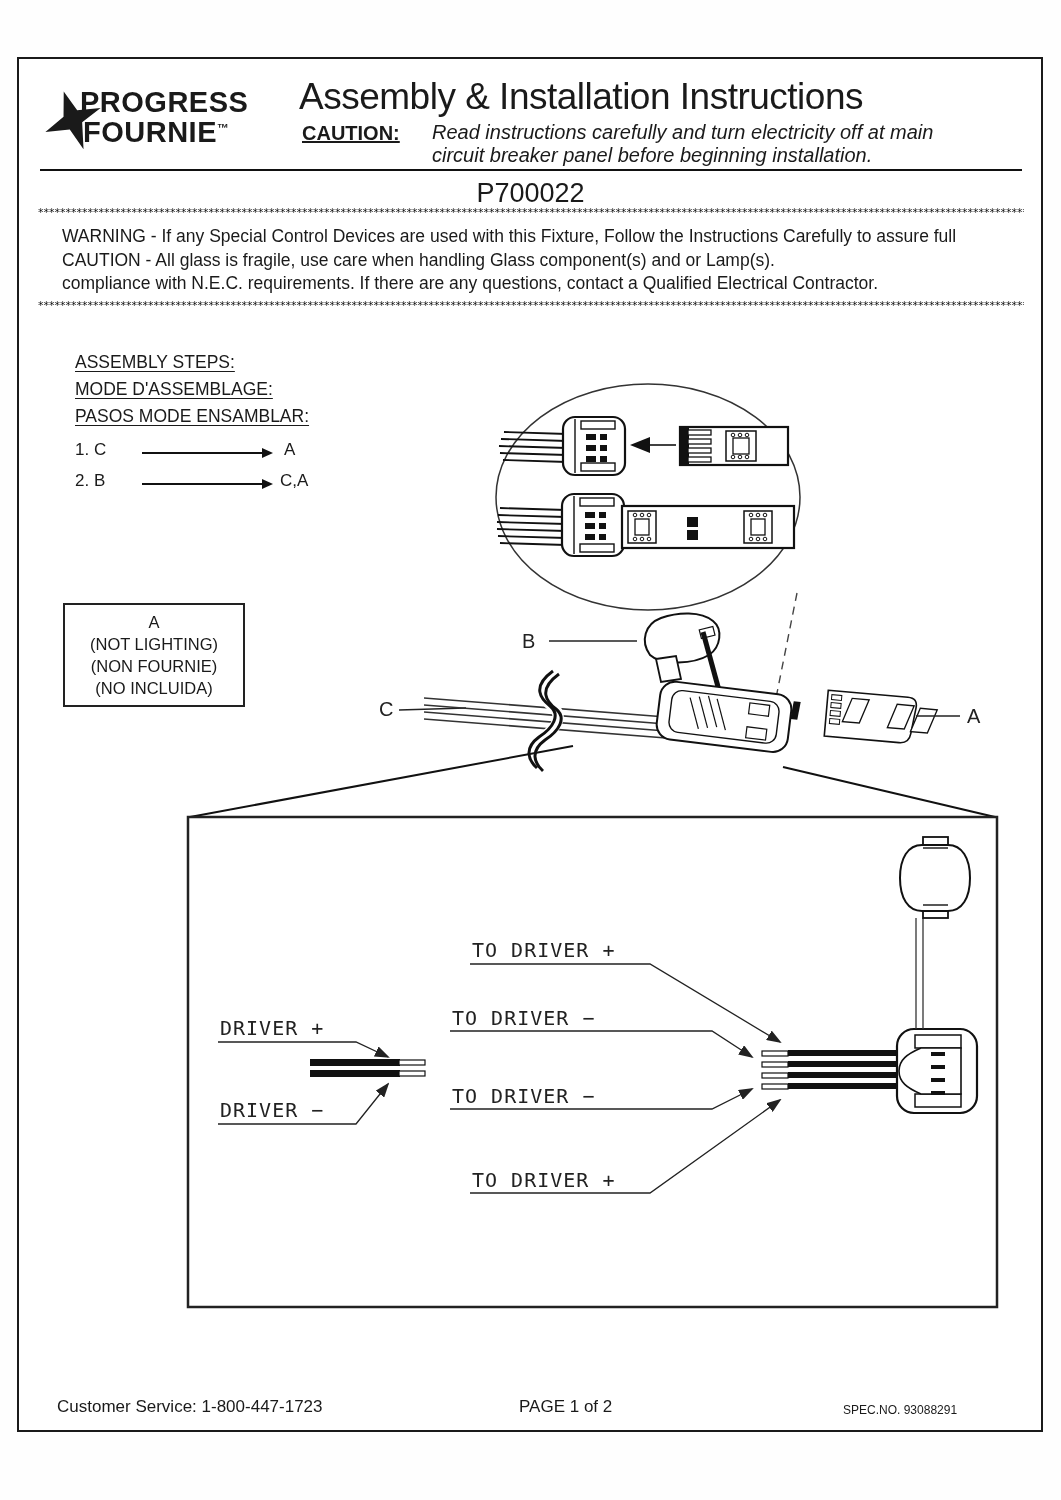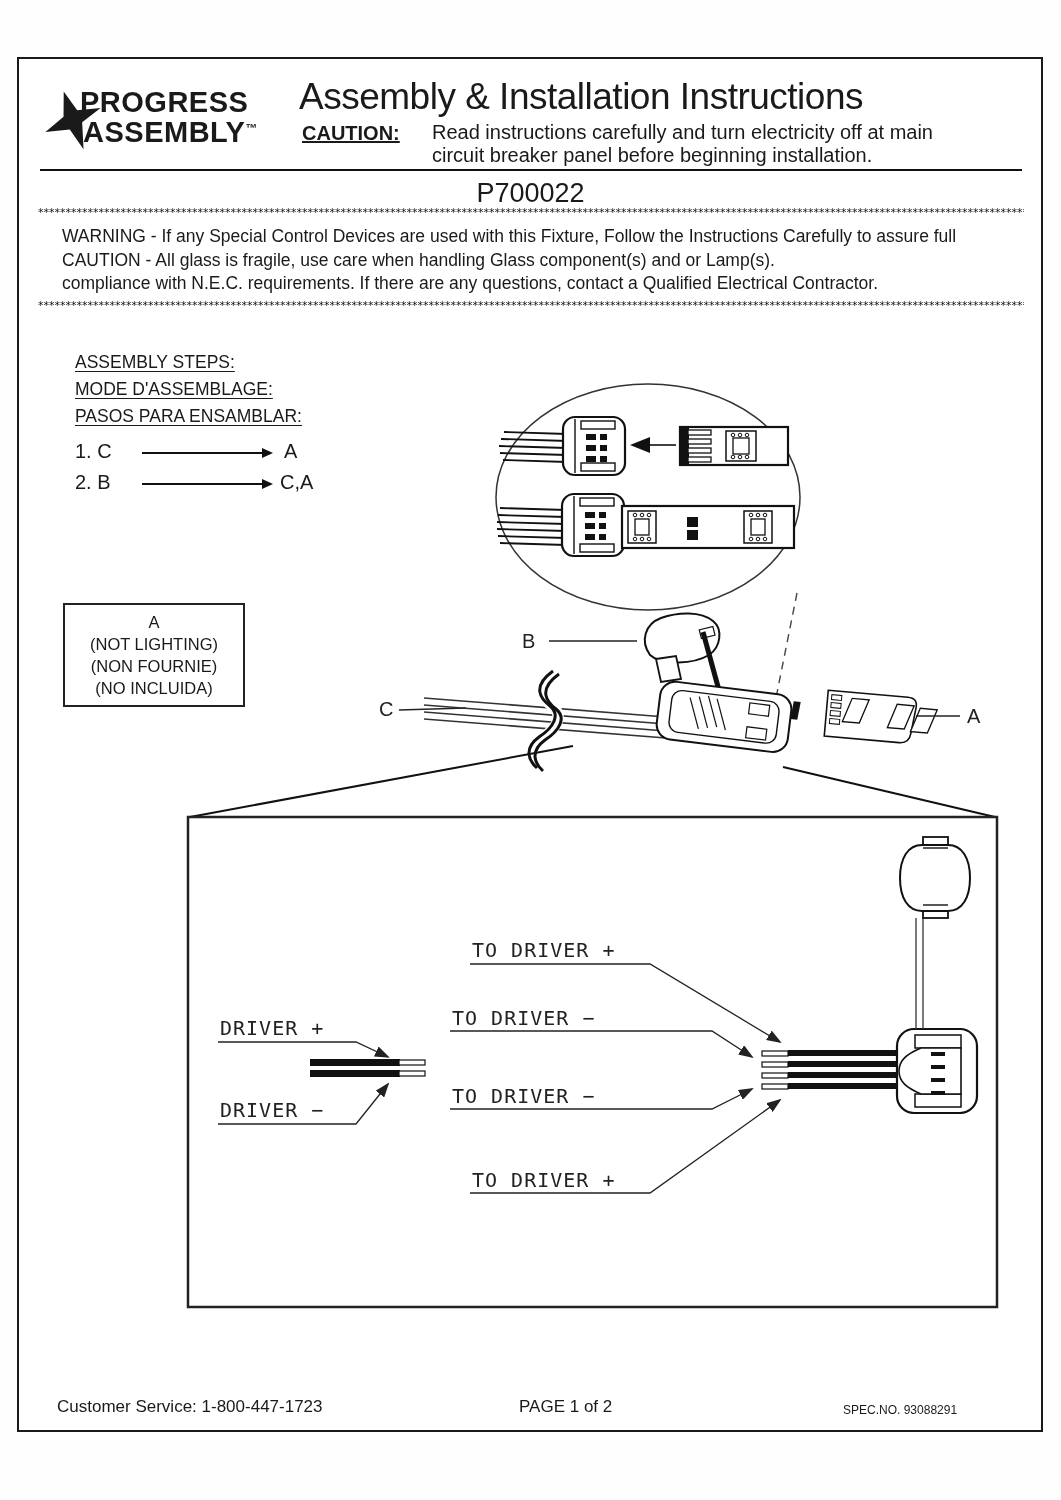--- a/index.html
+++ b/index.html
@@ -7,32 +7,32 @@
         font-family:"Liberation Sans",sans-serif;color:#1a1a1a;overflow:hidden;}
   .abs{position:absolute;}
   #frame{left:17px;top:57px;width:1022px;height:1371px;border:2px solid #1a1a1a;background:#fff;}
   
   #logo-star{left:38px;top:88px;}
   #logo-text1{left:80px;top:86px;font-size:29px;font-weight:bold;letter-spacing:.5px;}
   #logo-text2{left:83px;top:116px;font-size:29px;font-weight:bold;letter-spacing:.5px;}
   #logo-tm{font-size:12px;vertical-align:10px;font-weight:bold;}
   #doc-title{left:299px;top:76px;font-size:37px;font-weight:400;letter-spacing:-.5px;}
   #caution-label{left:302px;top:122px;font-size:20px;font-weight:bold;text-decoration:underline;}
-  #caution-text{left:432px;top:121px;font-size:20px;line-height:23px;}
+  #caution-text{left:432px;top:121px;font-size:20px;line-height:23px;font-style:italic;}
   #header-rule{left:40px;top:169px;width:982px;height:2px;background:#111;}
   #product-number{left:0;top:178px;width:1061px;text-align:center;font-size:27px;}
   .stars{left:38px;top:0;width:986px;height:13px;overflow:hidden;font-size:11px;letter-spacing:0;
          white-space:nowrap;color:#111;font-family:"DejaVu Sans",sans-serif;}
   #stars-top{top:206px;}
   #stars-bottom{top:299px;}
   #warning-block{left:62px;top:225px;font-size:17.5px;line-height:23.5px;white-space:nowrap;}
   
   .asm-head{left:75px;font-size:17.5px;text-decoration:underline;text-underline-offset:3px;}
   #asm-en{top:352px;} #asm-fr{top:379px;text-align:right;} #asm-es{top:406px;}
-  .step-label{font-size:20px;}
+  .step-label{font-size:17px;}
   .arrow-line{height:2px;background:#111;}
   .arrow-head{width:0;height:0;border-left:11px solid #111;border-top:5px solid transparent;border-bottom:5px solid transparent;}
   
   #nf-box{left:63px;top:603px;width:178px;height:94px;border:2px solid #222;
           text-align:center;font-size:16.5px;line-height:22px;padding-top:6px;}
   
   #footer-cs{left:57px;top:1397px;font-size:17px;}
   #footer-page{left:506px;top:1397px;font-size:17px;margin-left:13px;}
   #footer-spec{left:843px;top:1403px;font-size:12px;}
   
@@ -47,21 +47,21 @@
 <div id="page">
 
   <div id="frame" class="abs"></div>
 
   <svg id="logo-star" class="abs" width="76" height="78" viewBox="0 0 76 78">
     <g transform="translate(35,32) rotate(-18)">
       <polygon points="0,-30 7,-8 30,-3 8,5 1,31 -6,8 -30,3 -8,-6" fill="#1a1a1a"></polygon>
     </g>
   </svg>
   <div id="logo-text1" class="abs">PROGRESS</div>
-  <div id="logo-text2" class="abs"><span>ASSEMBLY</span><span id="logo-tm">™</span></div>
+  <div id="logo-text2" class="abs"><span>FOURNIE</span><span id="logo-tm">™</span></div>
 
   <div id="doc-title" class="abs">Assembly &amp; Installation Instructions</div>
   <div id="caution-label" class="abs">CAUTION:</div>
   <div id="caution-text" class="abs">
     <div>Read instructions carefully and turn electricity off at main</div>
     <div>circuit breaker panel before beginning installation.</div>
   </div>
   <div id="header-rule" class="abs"></div>
 
   <div id="product-number" class="abs">P700022</div>
@@ -69,21 +69,21 @@
   <div id="stars-top" class="abs stars">************************************************************************************************************************************************************************************************************************************************************************</div>
   <div id="warning-block" class="abs">
     <div>WARNING - If any Special Control Devices are used with this Fixture, Follow the Instructions Carefully to assure full</div>
     <div>CAUTION - All glass is fragile, use care when handling Glass component(s) and or Lamp(s).</div>
     <div>compliance with N.E.C. requirements. If there are any questions, contact a Qualified Electrical Contractor.</div>
   </div>
   <div id="stars-bottom" class="abs stars">************************************************************************************************************************************************************************************************************************************************************************</div>
 
   <div id="asm-en" class="abs asm-head">ASSEMBLY STEPS:</div>
   <div id="asm-fr" class="abs asm-head">MODE D'ASSEMBLAGE:</div>
-  <div id="asm-es" class="abs asm-head">PASOS PARA ENSAMBLAR:</div>
+  <div id="asm-es" class="abs asm-head">PASOS MODE ENSAMBLAR:</div>
 
   <div class="abs step-label" style="left:75px;top:440px;">1. C</div>
   <div class="abs arrow-line" style="left:142px;top:452px;width:120px;"></div>
   <div class="abs arrow-head" style="left:262px;top:448px;"></div>
   <div class="abs step-label" style="left:284px;top:440px;">A</div>
 
   <div class="abs step-label" style="left:75px;top:471px;">2. B</div>
   <div class="abs arrow-line" style="left:142px;top:483px;width:120px;"></div>
   <div class="abs arrow-head" style="left:262px;top:479px;"></div>
   <div class="abs step-label" style="left:280px;top:471px;">C,A</div>

